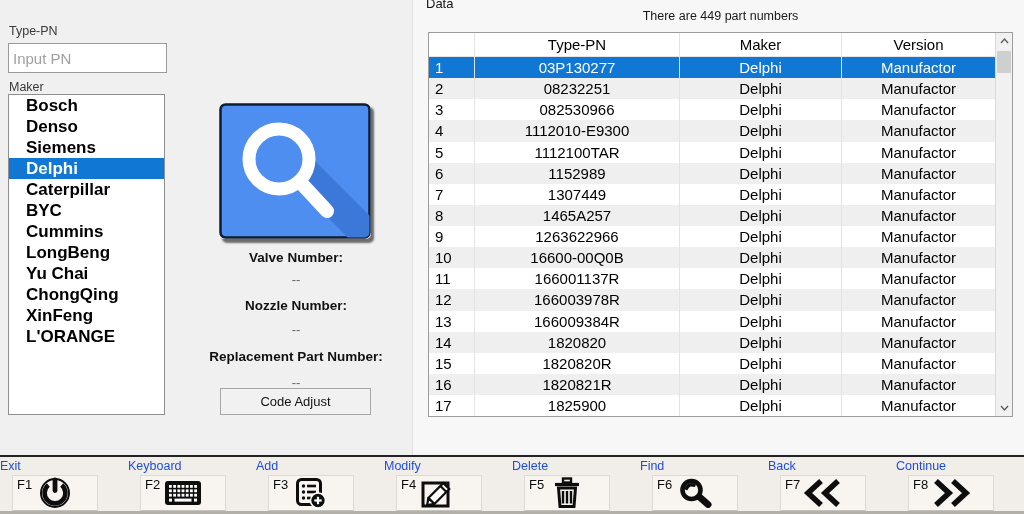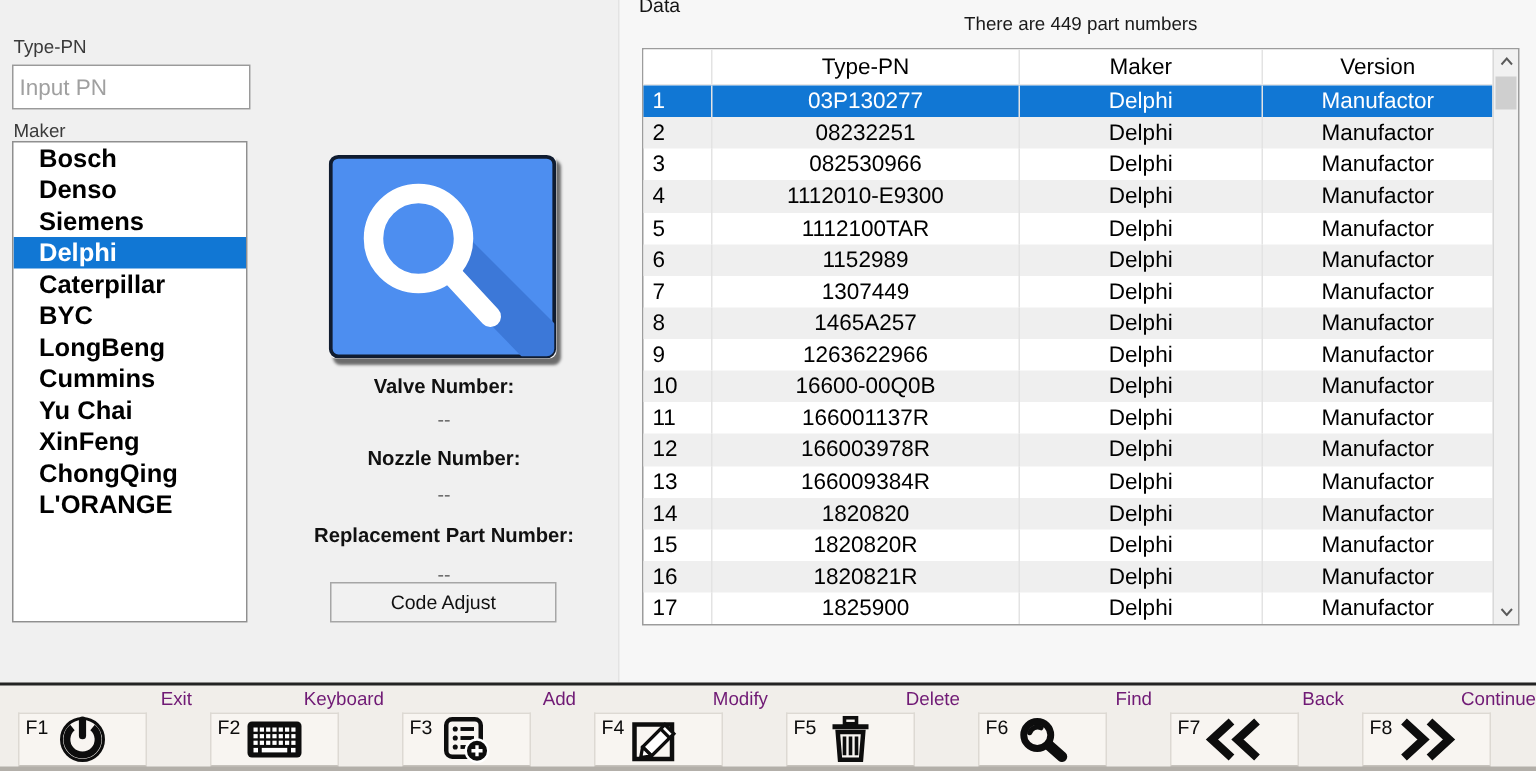--- a/index.html
+++ b/index.html
@@ -46,45 +46,45 @@
   
   #table-scrollbar{width:16px;flex:none;background:#f1f1f1;border-left:1px solid #d9d9d9;display:flex;flex-direction:column;}
   .scroll-btn{height:16px;display:flex;align-items:center;justify-content:center;cursor:pointer;}
   #scroll-track{flex:1;position:relative;}
   #scroll-thumb{position:absolute;left:1px;right:1px;top:2px;height:22px;background:#cfcfcf;cursor:pointer;}
 
   
   #function-bar{position:absolute;left:0;top:455px;width:1024px;height:59px;background:#f1eeea;border-top:2px solid #232323;box-sizing:border-box;display:flex;}
   #function-bar::after{content:"";position:absolute;left:0;bottom:0;width:100%;height:3px;background:#b3afa9;}
   .fcell{width:128px;flex:none;position:relative;}
-  .fcell-label{text-align:right;margin-top:2px;font-size:12.5px;color:#701a75;}
+  .fcell-label{text-align:left;margin-top:2px;font-size:12.5px;color:#1d4ed8;}
   .fbutton{position:absolute;left:12px;right:30px;top:18px;height:37px;background:#f8f5f1;border:1px solid #ddd9d3;border-bottom:2px solid #c6c2bc;cursor:pointer;padding:0;}
   .fkey{position:absolute;left:4px;top:1px;font-size:13px;color:#0d0d0d;font-family:"Liberation Sans",sans-serif;}
   .ficon{position:absolute;left:0;right:0;top:0;bottom:0;display:flex;align-items:center;justify-content:center;}
 </style>
 </head>
 <body>
 
 <div id="app">
 
   <div class="field-label" id="typepn-label">Type-PN</div>
   <input id="pn-input" type="text" placeholder="Input PN" style="">
   <div class="field-label" id="maker-label">Maker</div>
   <div id="maker-list">
       <div class="maker-item">Bosch</div>
       <div class="maker-item">Denso</div>
       <div class="maker-item">Siemens</div>
       <div class="maker-item selected">Delphi</div>
       <div class="maker-item">Caterpillar</div>
       <div class="maker-item">BYC</div>
+      <div class="maker-item">Cummins</div>
       <div class="maker-item">LongBeng</div>
-      <div class="maker-item">Cummins</div>
       <div class="maker-item">Yu Chai</div>
+      <div class="maker-item">ChongQing</div>
       <div class="maker-item">XinFeng</div>
-      <div class="maker-item">ChongQing</div>
       <div class="maker-item">L'ORANGE</div>
     </div>
 
   <button id="search-button" aria-label="search">
     <span id="search-icon-holder"><svg width="152" height="136" viewBox="0 0 152 136">
           <defs>
             <clipPath id="sbclip">
               <rect x="1.5" y="1.5" width="149" height="133" rx="5"></rect>
             </clipPath>
           </defs>

